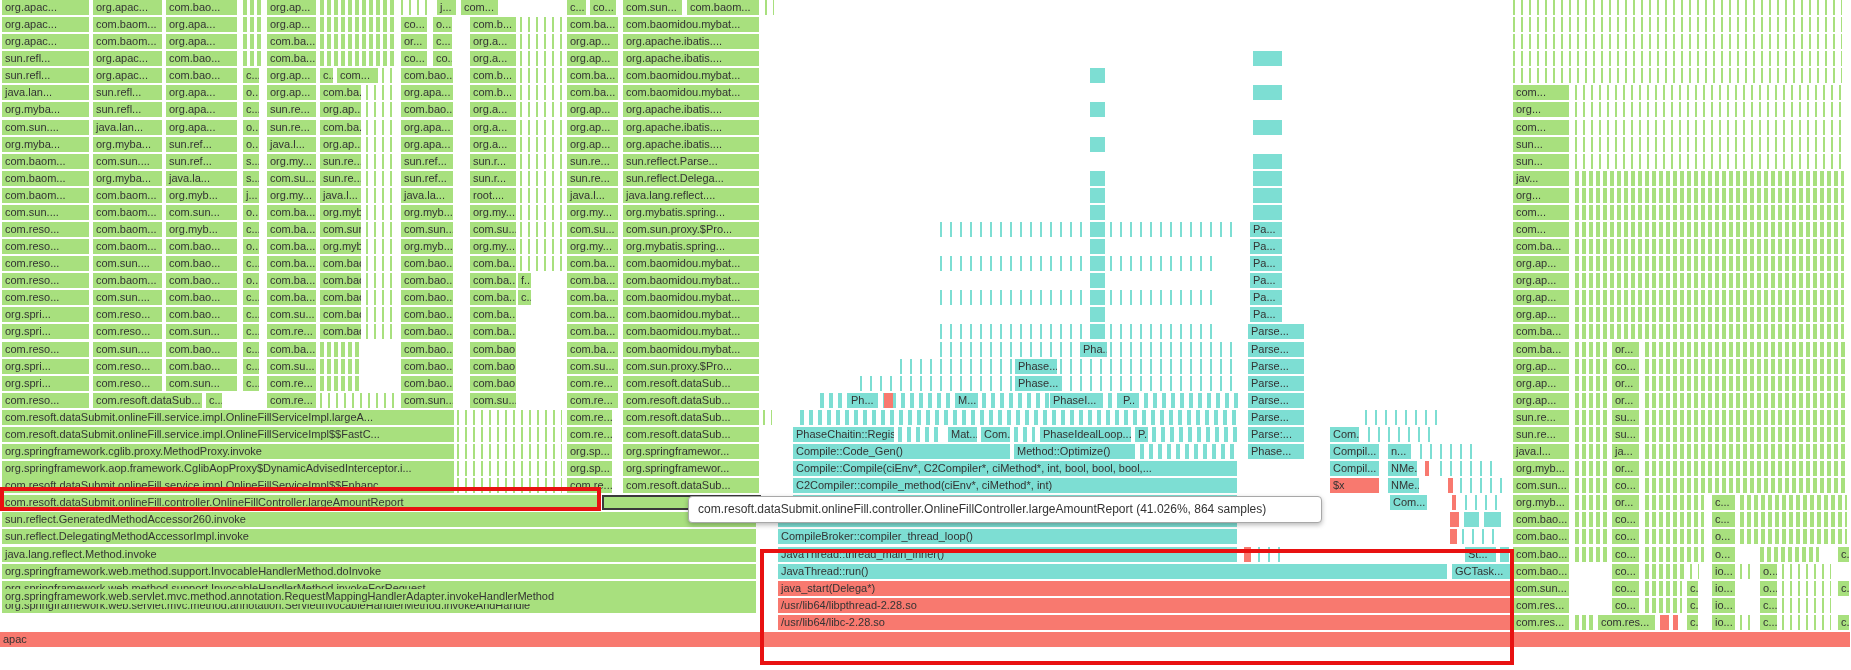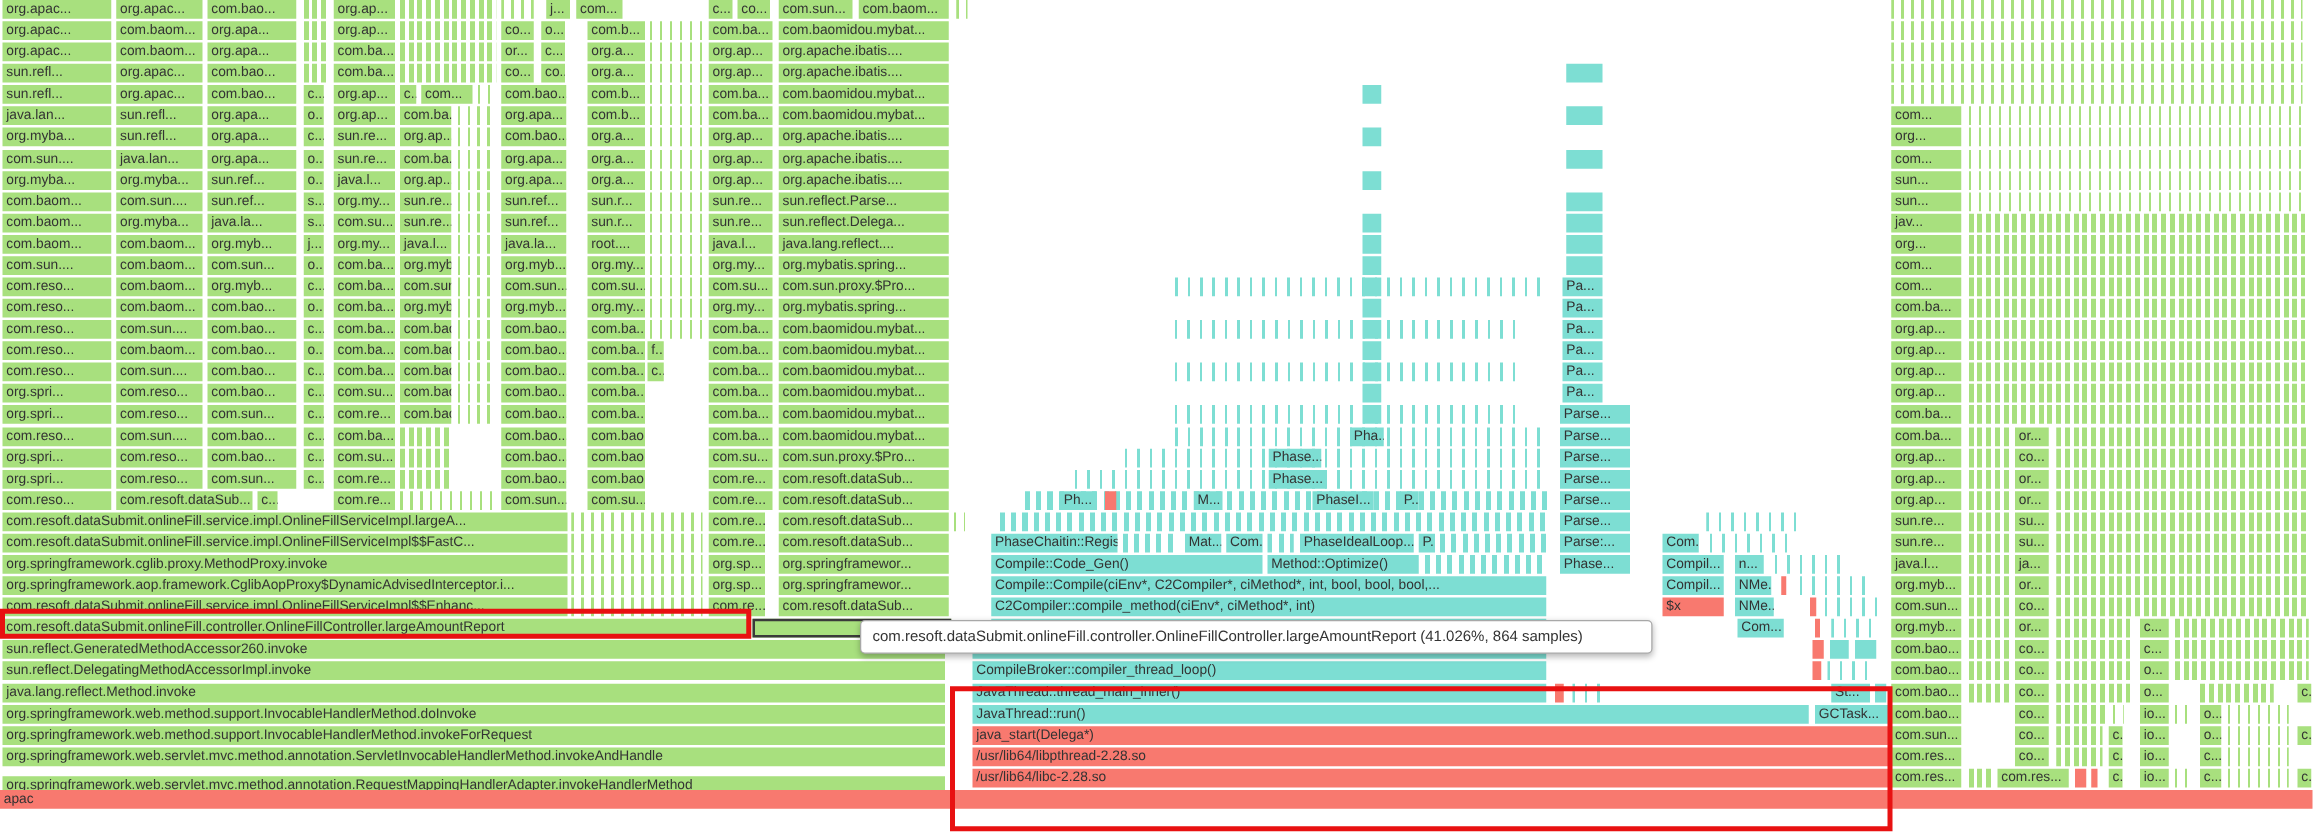--- a/index.html
+++ b/index.html
@@ -447,21 +447,21 @@
       <div class="blk c" title="Compile::Optimize()" style="left: 1014px; top: 444px; width: 121px; height: 15px;">Method::Optimize()</div>
       <div class="blk c" title="ParseG..." style="left: 1248px; top: 444px; width: 56px; height: 15px;">Phase...</div>
       <div class="blk c" title="Compil..." style="left: 1330px; top: 444px; width: 49px; height: 15px;">Compil...</div>
       <div class="blk c" title="n..." style="left: 1388px; top: 444px; width: 23px; height: 15px;">n...</div>
       <div class="blk g" title="java.l..." style="left: 1513px; top: 444px; width: 56px; height: 15px;">java.l...</div>
       <div class="blk g" title="ja..." style="left: 1612px; top: 444px; width: 27px; height: 15px;">ja...</div>
       <div class="blk tg1" style="left: 457px; top: 461px; width: 105px; height: 15px;"></div>
       <div class="blk tc1" style="left: 1440px; top: 461px; width: 59px; height: 15px;"></div>
       <div class="blk tg2" style="left: 1575px; top: 461px; width: 33px; height: 15px;"></div>
       <div class="blk tg2" style="left: 1645px; top: 461px; width: 202px; height: 15px;"></div>
-      <div class="blk g" title="org.springframework.aop.framework.CglibAopProxy$DynamicAdvisedInterceptor.i..." style="left: 2px; top: 461px; width: 452px; height: 15px;">org.springframework.aop.framework.CglibAopProxy$DynamicAdvisedInterceptor.i...</div>
+      <div class="blk g" title="org.springframework.aop.framework.CglibAopProxy$DynamicAdvisedInterceptor.i..." style="left: 2px; top: 461px; width: 452px; height: 30px;">org.springframework.aop.framework.CglibAopProxy$DynamicAdvisedInterceptor.i...</div>
       <div class="blk g" title="org.sp..." style="left: 567px; top: 461px; width: 45px; height: 15px;">org.sp...</div>
       <div class="blk g" title="org.springframewor..." style="left: 623px; top: 461px; width: 136px; height: 15px;">org.springframewor...</div>
       <div class="blk c" title="Compile::Compile(ciEnv*, C2Compiler*, ciMethod*, int, bool, bool, bool,..." style="left: 793px; top: 461px; width: 444px; height: 15px;">Compile::Compile(ciEnv*, C2Compiler*, ciMethod*, int, bool, bool, bool,...</div>
       <div class="blk c" title="Compil..." style="left: 1330px; top: 461px; width: 49px; height: 15px;">Compil...</div>
       <div class="blk c" title="NMe..." style="left: 1388px; top: 461px; width: 29px; height: 15px;">NMe...</div>
       <div class="blk r" style="left: 1425px; top: 461px; width: 4px; height: 15px;"></div>
       <div class="blk g" title="org.myb..." style="left: 1513px; top: 461px; width: 56px; height: 15px;">org.myb...</div>
       <div class="blk g" title="or..." style="left: 1612px; top: 461px; width: 27px; height: 15px;">or...</div>
       <div class="blk tg1" style="left: 457px; top: 478px; width: 105px; height: 15px;"></div>
       <div class="blk tc1" style="left: 1460px; top: 478px; width: 45px; height: 15px;"></div>
@@ -548,21 +548,21 @@
       <div class="blk g" title="org.springframework.web.servlet.mvc.method.annotation.ServletInvocableHandlerMethod.invokeAndHandle" style="left: 2px; top: 598px; width: 754px; height: 15px;">org.springframework.web.servlet.mvc.method.annotation.ServletInvocableHandlerMethod.invokeAndHandle</div>
       <div class="blk r" title="/usr/lib64/libpthread-2.28.so" style="left: 778px; top: 598px; width: 733px; height: 15px;">/usr/lib64/libpthread-2.28.so</div>
       <div class="blk g" title="com.res..." style="left: 1513px; top: 598px; width: 56px; height: 15px;">com.res...</div>
       <div class="blk g" title="co..." style="left: 1612px; top: 598px; width: 27px; height: 15px;">co...</div>
       <div class="blk g" title="c..." style="left: 1687px; top: 598px; width: 11px; height: 15px;">c...</div>
       <div class="blk g" title="io..." style="left: 1712px; top: 598px; width: 23px; height: 15px;">io...</div>
       <div class="blk g" title="c..." style="left: 1760px; top: 598px; width: 17px; height: 15px;">c...</div>
       <div class="blk tg2" style="left: 1575px; top: 615px; width: 19px; height: 15px;"></div>
       <div class="blk tg1" style="left: 1740px; top: 615px; width: 15px; height: 15px;"></div>
       <div class="blk tg1" style="left: 1782px; top: 615px; width: 49px; height: 15px;"></div>
-      <div class="blk g" title="org.springframework.web.servlet.mvc.method.annotation.RequestMappingHandlerAdapter.invokeHandlerMethod" style="left: 2px; top: 621px; width: 754px; height: 15px;">org.springframework.web.servlet.mvc.method.annotation.RequestMappingHandlerAdapter.invokeHandlerMethod</div>
+      <div class="blk g" title="org.springframework.web.servlet.mvc.method.annotation.RequestMappingHandlerAdapter.invokeHandlerMethod" style="left: 2px; top: 589px; width: 754px; height: 15px;">org.springframework.web.servlet.mvc.method.annotation.RequestMappingHandlerAdapter.invokeHandlerMethod</div>
       <div class="blk r" title="/usr/lib64/libc-2.28.so" style="left: 778px; top: 615px; width: 733px; height: 15px;">/usr/lib64/libc-2.28.so</div>
       <div class="blk g" title="com.res..." style="left: 1513px; top: 615px; width: 56px; height: 15px;">com.res...</div>
       <div class="blk g" title="com.res..." style="left: 1598px; top: 615px; width: 57px; height: 15px;">com.res...</div>
       <div class="blk r" style="left: 1660px; top: 615px; width: 9px; height: 15px;"></div>
       <div class="blk r" style="left: 1673px; top: 615px; width: 5px; height: 15px;"></div>
       <div class="blk g" title="c..." style="left: 1687px; top: 615px; width: 11px; height: 15px;">c...</div>
       <div class="blk g" title="io..." style="left: 1712px; top: 615px; width: 23px; height: 15px;">io...</div>
       <div class="blk g" title="c..." style="left: 1760px; top: 615px; width: 17px; height: 15px;">c...</div>
       <div class="blk g" title="c..." style="left: 1838px; top: 615px; width: 11px; height: 15px;">c...</div>
       <div class="blk r" title="root" style="left: 0px; top: 632px; width: 1850px; height: 15px;">apac</div>

